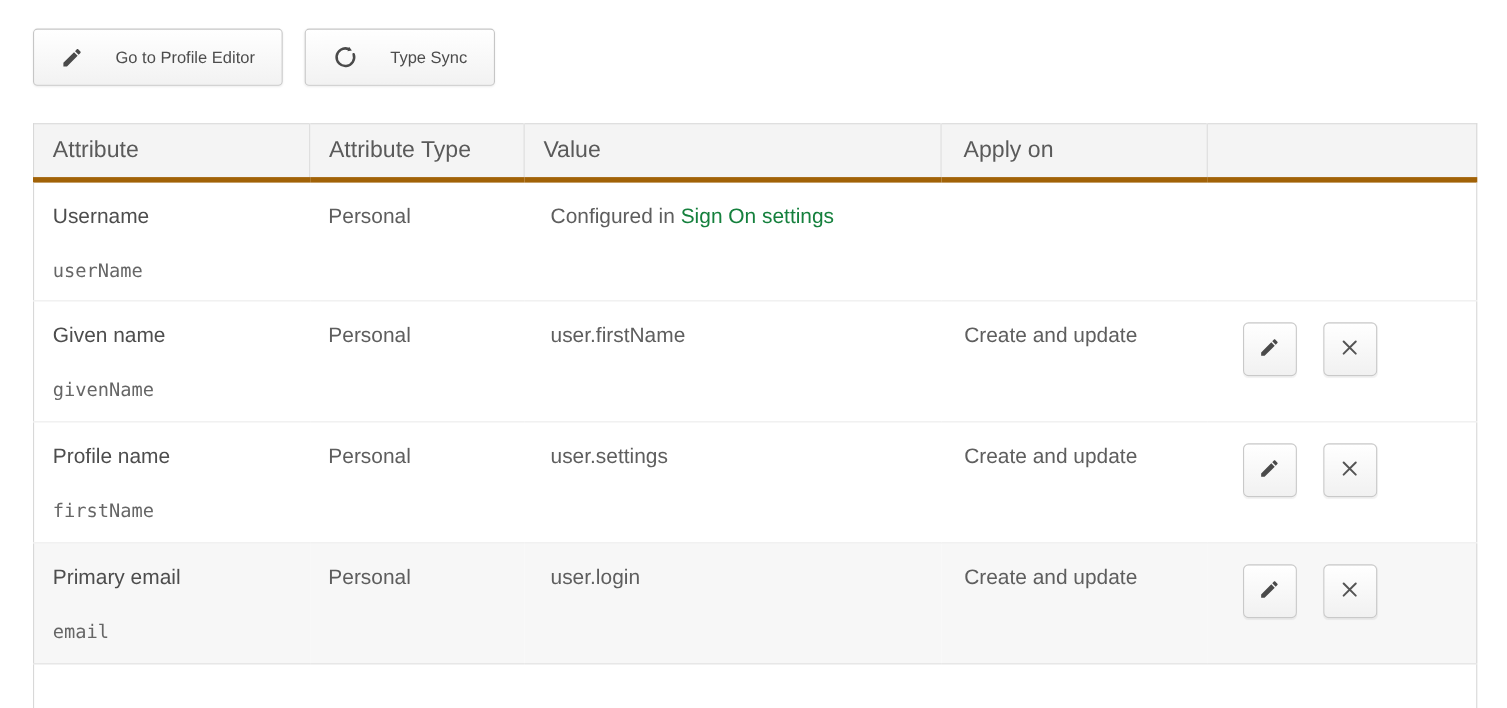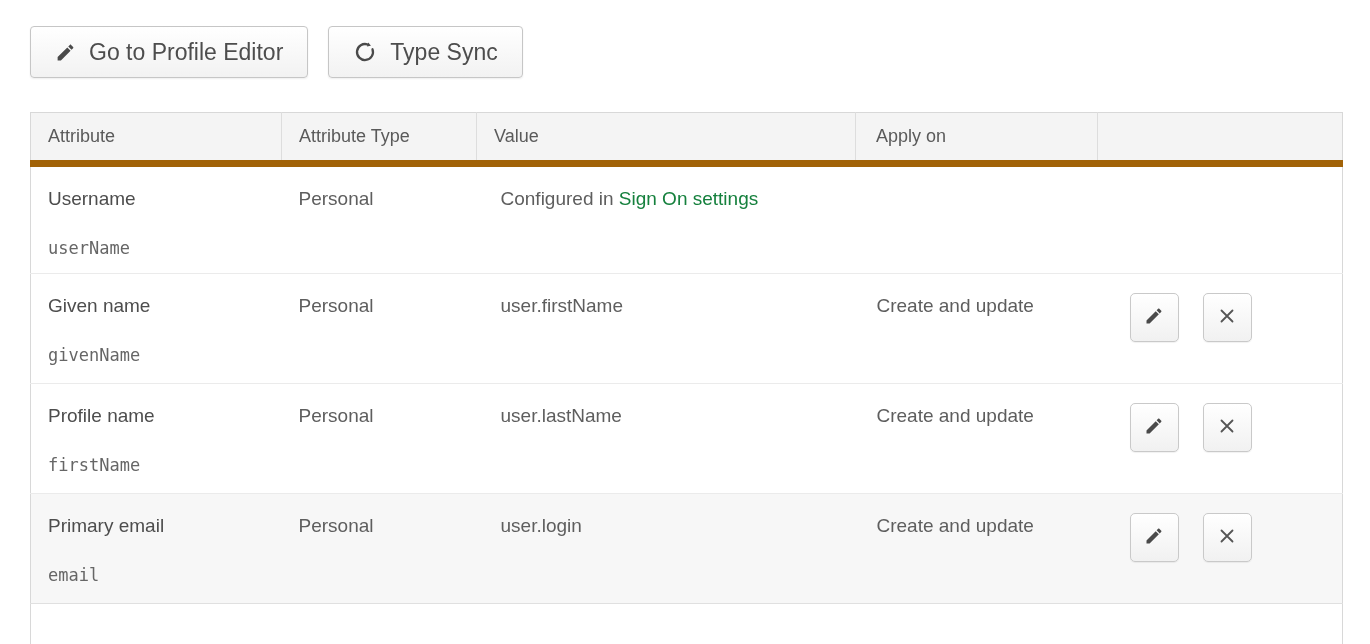--- a/index.html
+++ b/index.html
@@ -18,29 +18,29 @@
   .toolbar {
     position: absolute;
     top: 26px;
     left: 30px;
     display: flex;
     gap: 20px;
   }
   .btn {
     display: inline-flex;
     align-items: center;
-    gap: 13px;
+    gap: 29px;
     height: 52px;
     padding: 0 24px;
     background: linear-gradient(#ffffff, #f2f2f2);
     border: 1px solid #c6c6c6;
     border-radius: 4px;
     box-shadow: 0 1px 2px rgba(0,0,0,0.07);
     font-family: "Liberation Sans", sans-serif;
-    font-size: 23px;
+    font-size: 15px;
     color: #4d4d4d;
     cursor: pointer;
   }
   .btn .ic { display: inline-flex; align-items: center; }
 
   
   .table-wrap {
     position: absolute;
     top: 112px;
     left: 30px;
@@ -50,24 +50,24 @@
     width: 100%;
     border-collapse: collapse;
     table-layout: fixed;
     background: #fff;
     border: 1px solid #d8d8d8;
   }
   thead th {
     height: 51px;
     background: #f4f4f4;
     border-right: 1px solid #dddddd;
-    border-bottom: 7px solid #a16207;
+    border-bottom: 5px solid #a16207;
     font-weight: 400;
     text-align: left;
-    font-size: 18px;
+    font-size: 21px;
     color: #5a5a5a;
     padding: 0 0 0 17px;
     box-sizing: border-box;
   }
   thead th:last-child { border-right: none; }
   thead th.col-value { }
   thead th.col-apply { padding-left: 20px; }
 
   tbody td {
     vertical-align: top;
@@ -191,21 +191,21 @@
                 </button>
               </div>
             </td>
           </tr>
           <tr class="row">
             <td class="cell-attr">
               <div class="attr-label">Profile name</div>
               <div class="attr-name">firstName</div>
             </td>
             <td class="cell-type">Personal</td>
-            <td class="cell-value"><span>user.lastName</span></td>
+            <td class="cell-value"><span>user.settings</span></td>
             <td class="cell-apply">Create and update</td>
             <td class="cell-actions">
               <div class="actions-box">
                 <button class="icon-btn">
                   <span class="ic"><svg viewBox="0 0 24 24" width="20" height="20" aria-hidden="true">
                       <path fill="#4a4a4a" d="M3 17.25V21h3.75L17.81 9.94l-3.75-3.75L3 17.25zM20.71 7.04c.39-.39.39-1.02 0-1.41l-2.34-2.34c-.39-.39-1.02-.39-1.41 0l-1.83 1.83 3.75 3.75 1.83-1.83z"></path>
                     </svg></span>
                 </button>
                 <button class="icon-btn">
                   <span class="ic"><svg viewBox="0 0 24 24" width="22" height="22" aria-hidden="true">

